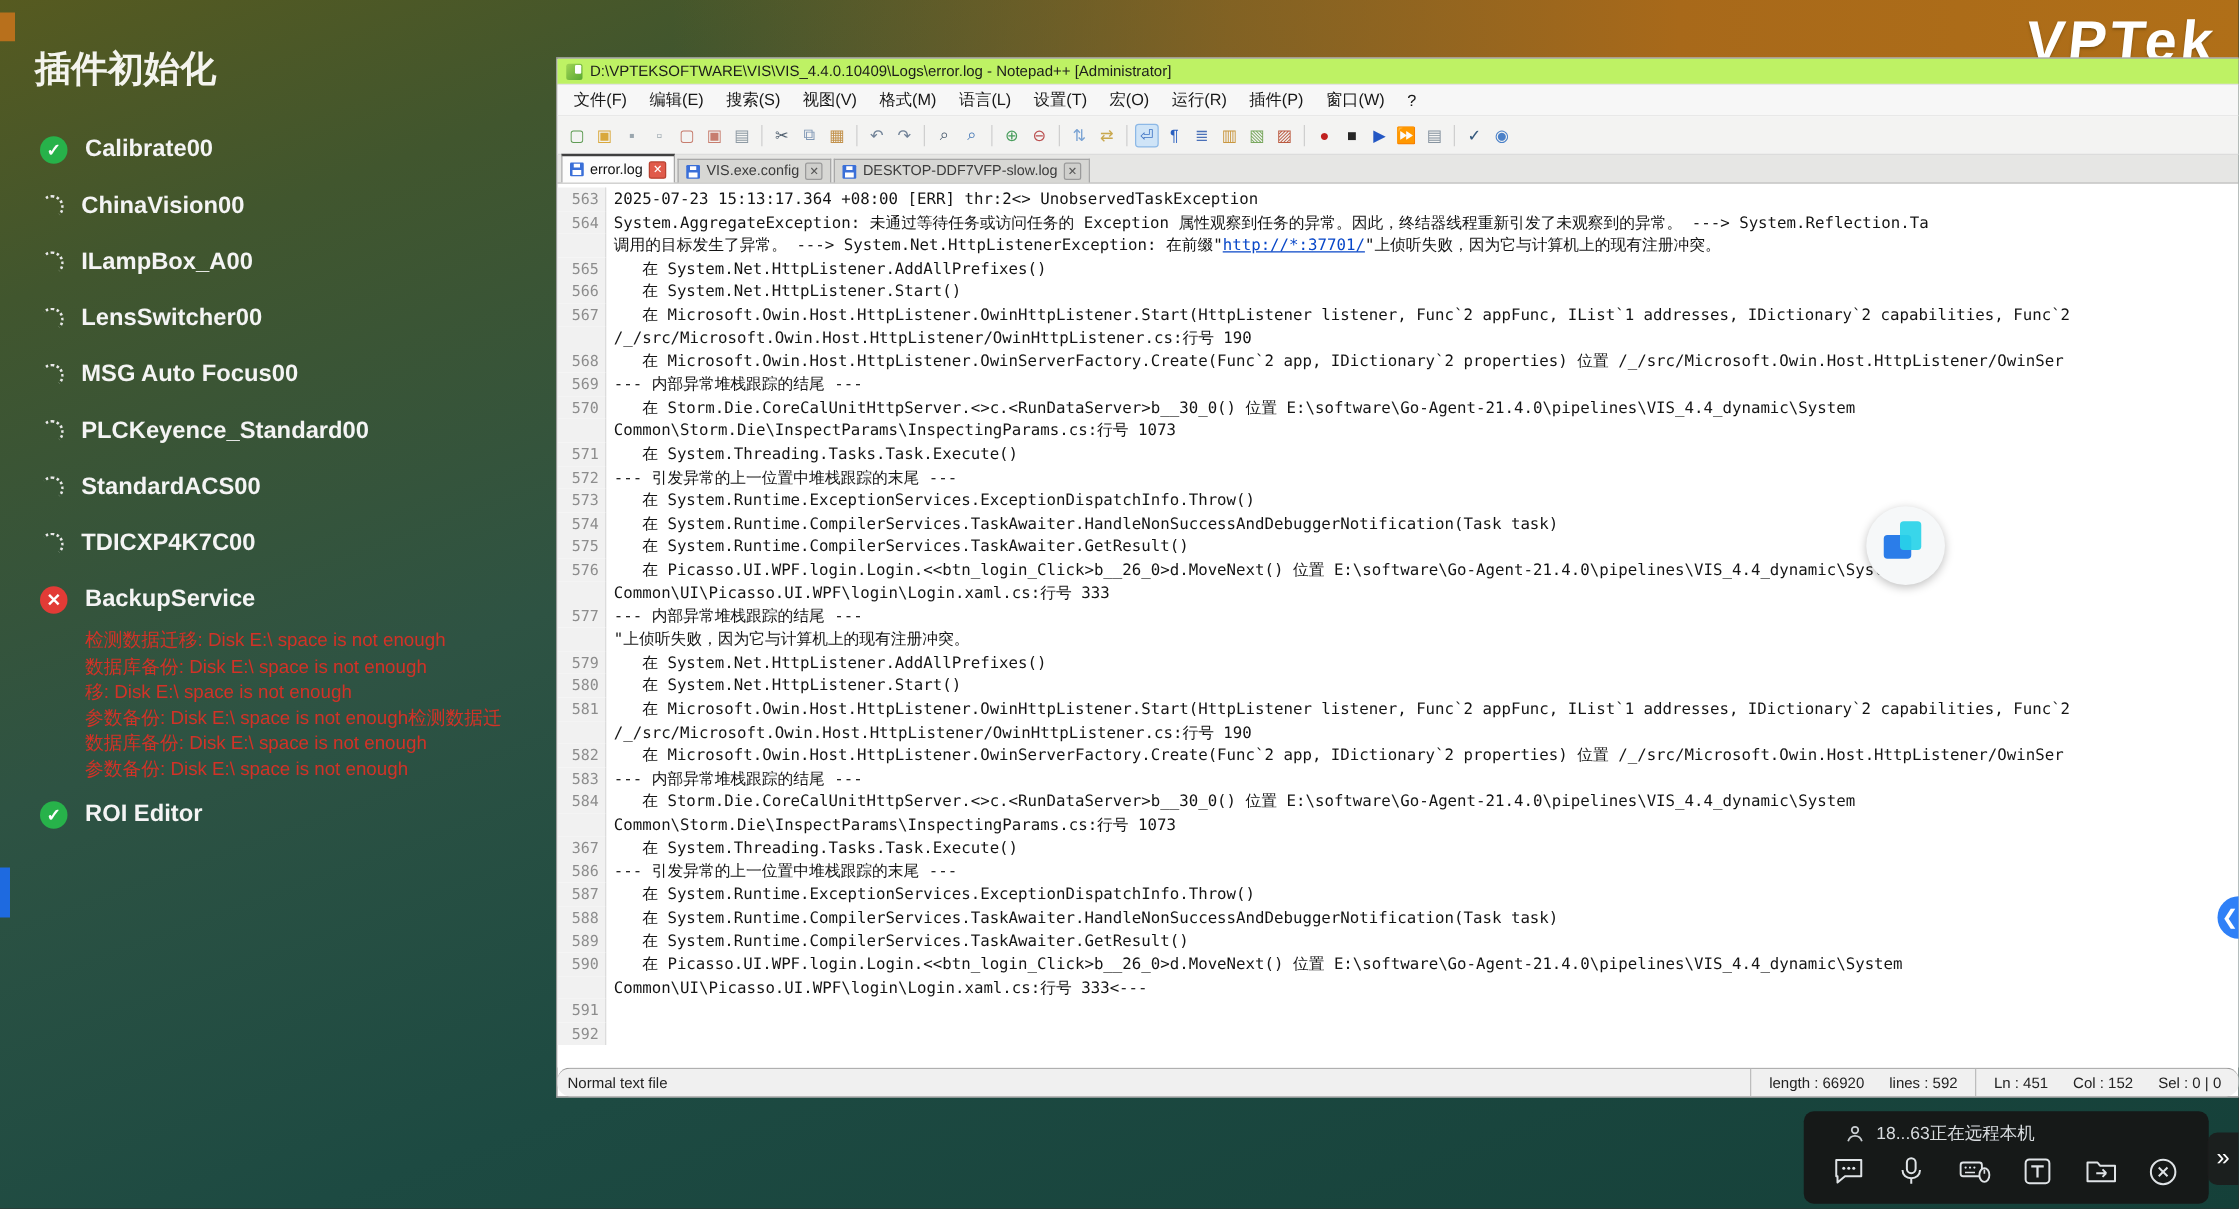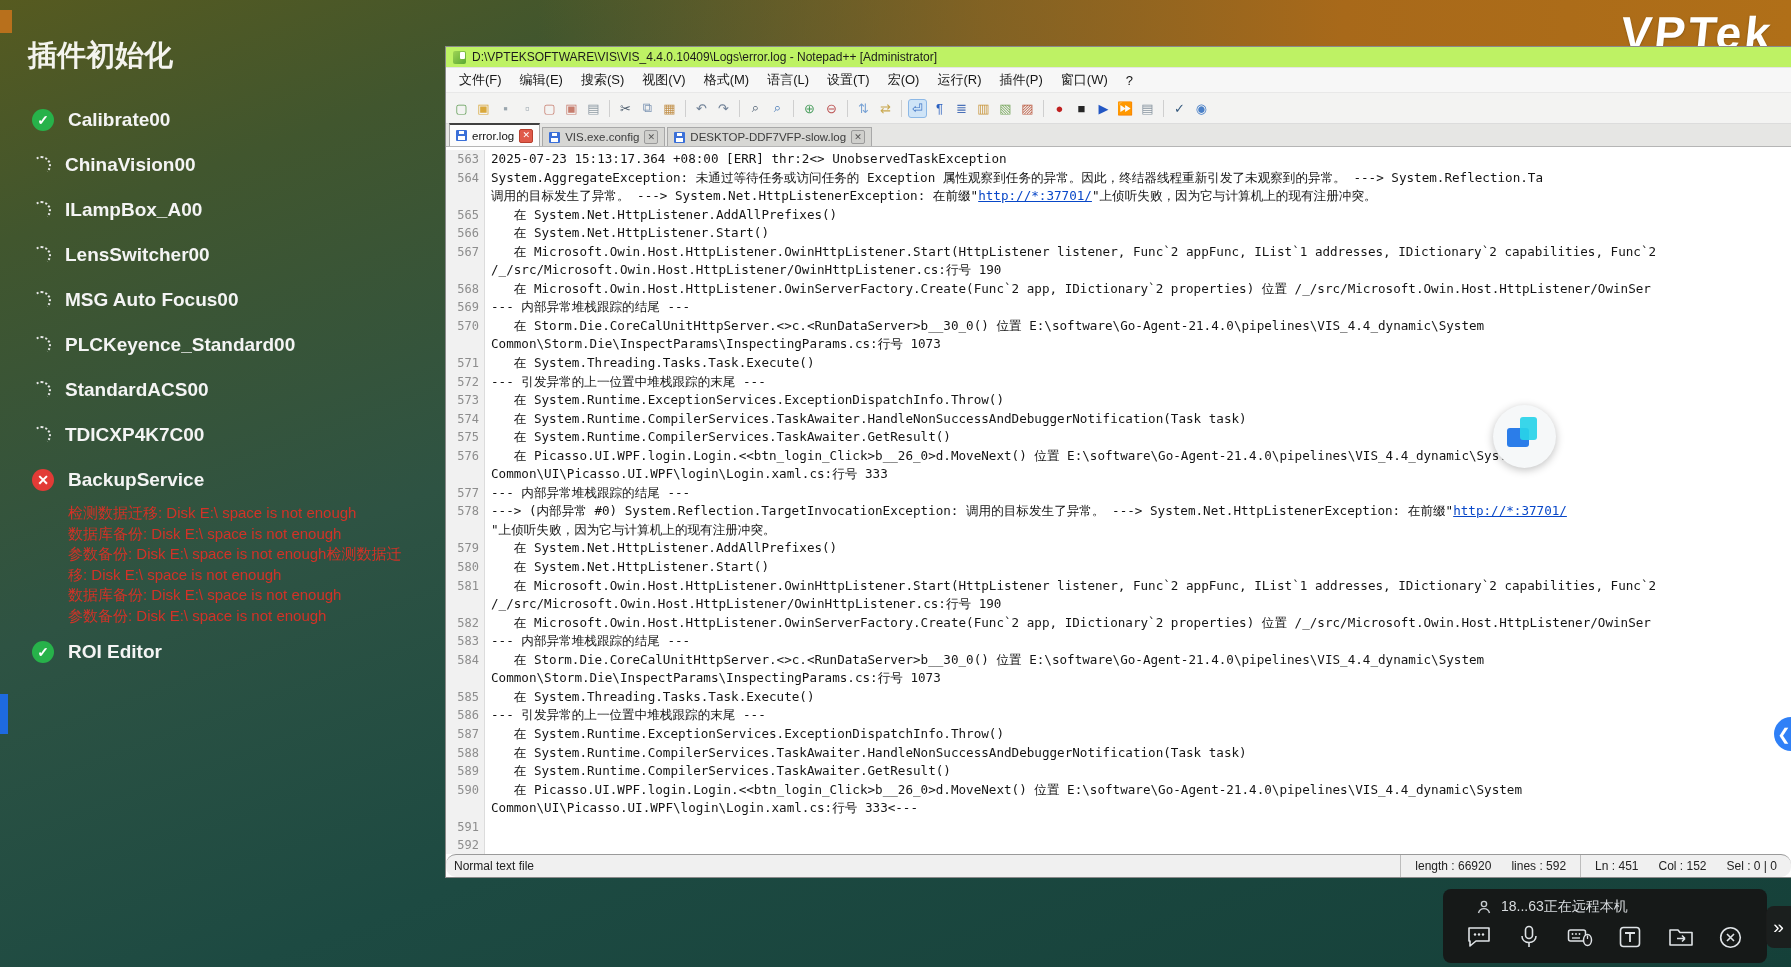--- a/index.html
+++ b/index.html
@@ -133,22 +133,22 @@
         <span class="st-ico st-loading"></span>
         <span class="plugin-label">TDICXP4K7C00</span>
       </div>
       <div class="plugin-item">
         <span class="st-ico st-error">✕</span>
         <span class="plugin-label">BackupService</span>
       </div>
       <div class="err-block">
         <div class="err-line">检测数据迁移: Disk E:\ space is not enough</div>
         <div class="err-line">数据库备份: Disk E:\ space is not enough</div>
+        <div class="err-line">移: Disk E:\ space is not enough</div>
         <div class="err-line">参数备份: Disk E:\ space is not enough检测数据迁</div>
-        <div class="err-line">移: Disk E:\ space is not enough</div>
         <div class="err-line">数据库备份: Disk E:\ space is not enough</div>
         <div class="err-line">参数备份: Disk E:\ space is not enough</div>
       </div>
       <div class="plugin-item">
         <span class="st-ico st-success">✓</span>
         <span class="plugin-label">ROI Editor</span>
       </div>
     </div>
 
   <div class="npp">
@@ -308,24 +308,20 @@
         </div>
         <div class="ed-row">
           <span class="ed-lno"></span>
           <span class="ed-code"><span>Common\UI\Picasso.UI.WPF\login\Login.xaml.cs:行号 333</span></span>
         </div>
         <div class="ed-row">
           <span class="ed-lno">577</span>
           <span class="ed-code"><span>--- 内部异常堆栈跟踪的结尾 ---</span></span>
         </div>
         <div class="ed-row">
-          <span class="ed-lno">578</span>
-          <span class="ed-code"><span>---&gt; (内部异常 #0) System.Reflection.TargetInvocationException: 调用的目标发生了异常。 ---&gt; System.Net.HttpListenerException: 在前缀"</span><span class="url">http://*:37701/</span></span>
-        </div>
-        <div class="ed-row">
           <span class="ed-lno"></span>
           <span class="ed-code"><span>"上侦听失败，因为它与计算机上的现有注册冲突。</span></span>
         </div>
         <div class="ed-row">
           <span class="ed-lno">579</span>
           <span class="ed-code"><span>   在 System.Net.HttpListener.AddAllPrefixes()</span></span>
         </div>
         <div class="ed-row">
           <span class="ed-lno">580</span>
           <span class="ed-code"><span>   在 System.Net.HttpListener.Start()</span></span>
@@ -348,21 +344,21 @@
         </div>
         <div class="ed-row">
           <span class="ed-lno">584</span>
           <span class="ed-code"><span>   在 Storm.Die.CoreCalUnitHttpServer.&lt;&gt;c.&lt;RunDataServer&gt;b__30_0() 位置 E:\software\Go-Agent-21.4.0\pipelines\VIS_4.4_dynamic\System</span></span>
         </div>
         <div class="ed-row">
           <span class="ed-lno"></span>
           <span class="ed-code"><span>Common\Storm.Die\InspectParams\InspectingParams.cs:行号 1073</span></span>
         </div>
         <div class="ed-row">
-          <span class="ed-lno">585</span>
+          <span class="ed-lno">367</span>
           <span class="ed-code"><span>   在 System.Threading.Tasks.Task.Execute()</span></span>
         </div>
         <div class="ed-row">
           <span class="ed-lno">586</span>
           <span class="ed-code"><span>--- 引发异常的上一位置中堆栈跟踪的末尾 ---</span></span>
         </div>
         <div class="ed-row">
           <span class="ed-lno">587</span>
           <span class="ed-code"><span>   在 System.Runtime.ExceptionServices.ExceptionDispatchInfo.Throw()</span></span>
         </div>

